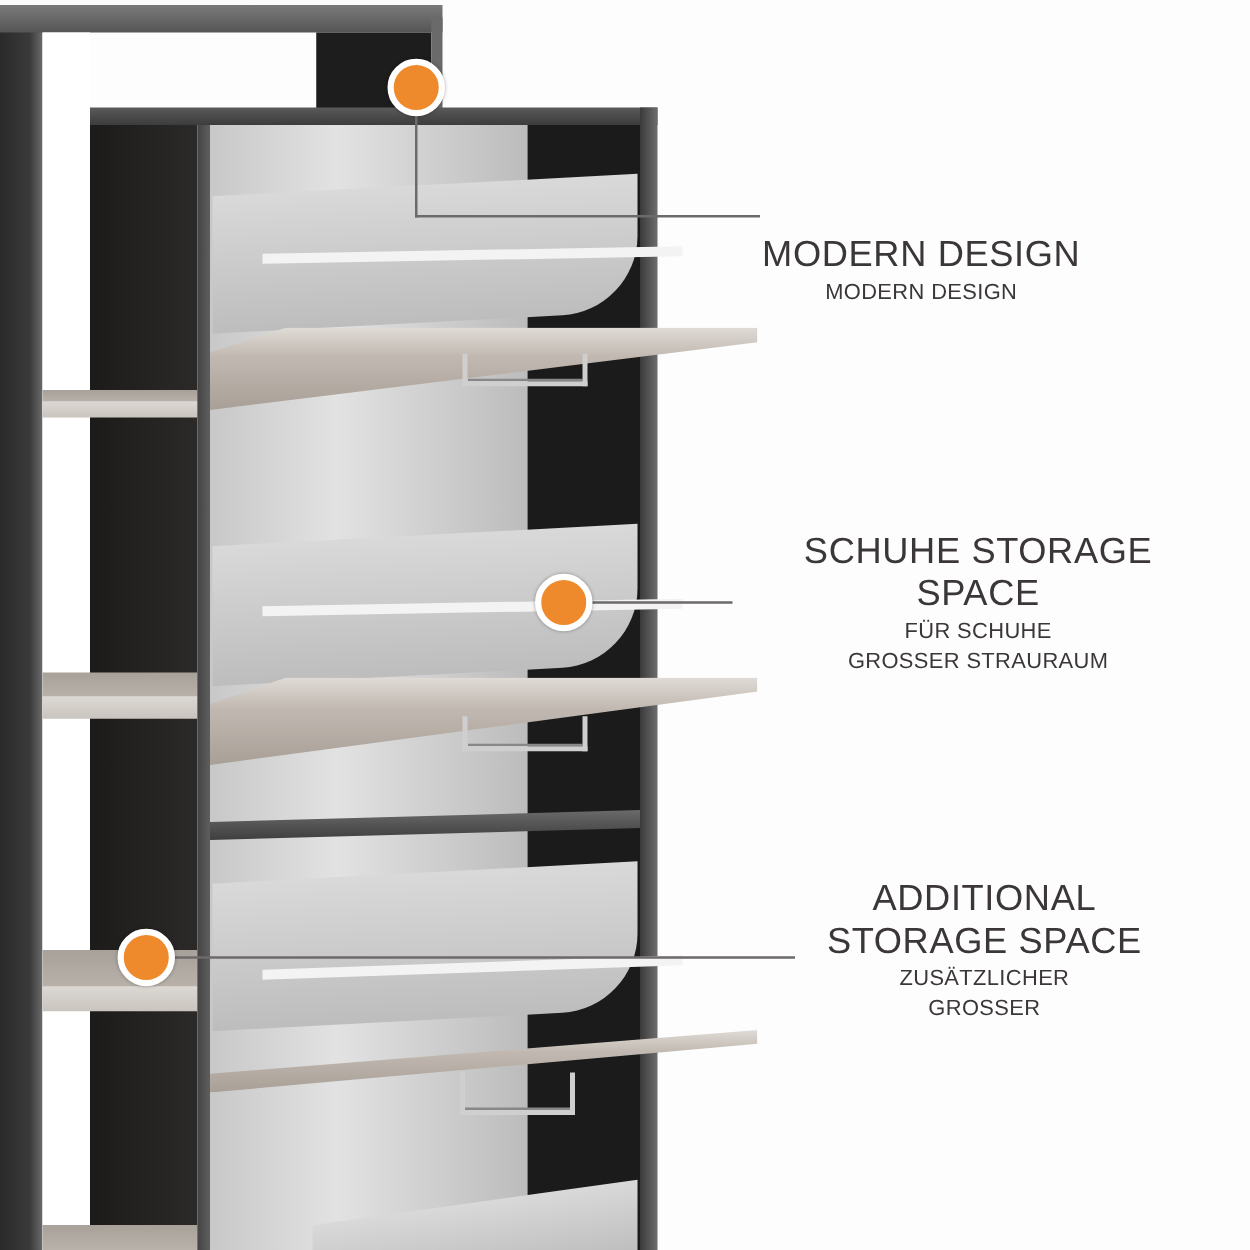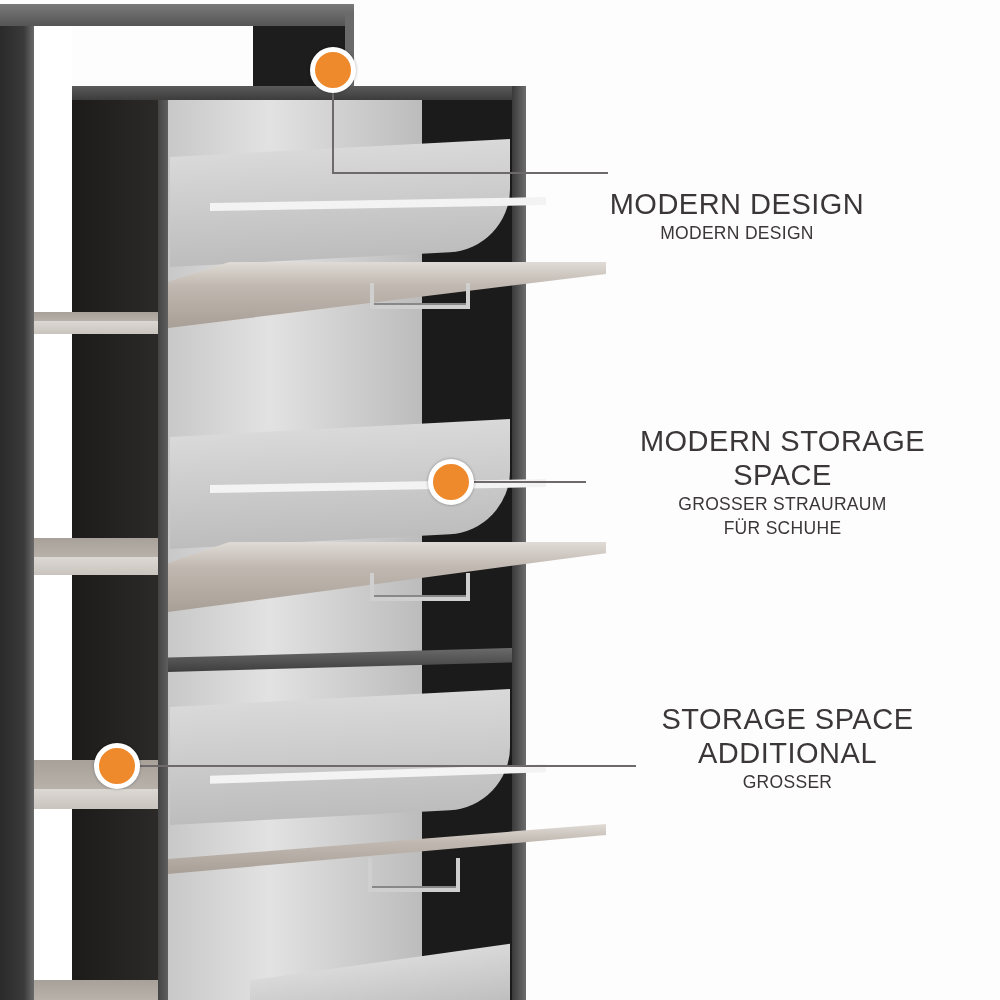--- a/index.html
+++ b/index.html
@@ -106,23 +106,24 @@
   <div class="marker" style="left:310px;top:47px;"></div>
   <div class="marker" style="left:428px;top:459px;"></div>
   <div class="marker" style="left:94px;top:743px;"></div>
 
   <div class="feature" style="left:592px;top:143px;width:290px;margin-top:44px;">
     <div class="title">MODERN DESIGN</div>
     <div class="sub">MODERN DESIGN</div>
   </div>
 
   <div class="feature" style="left:590px;top:424px;width:385px;">
-    <div class="title">MODERN STORAGE SPACE</div>
+    <div class="title">SCHUHE STORAGE SPACE</div>
+    <div class="sub">FÜR SCHUHE</div>
     <div class="sub">GROSSER STRAURAUM</div>
-    <div class="sub">FÜR SCHUHE</div>
   </div>
 
   <div class="feature" style="left:640px;top:702px;width:295px;">
+    <div class="title">ADDITIONAL</div>
     <div class="title">STORAGE SPACE</div>
-    <div class="title">ADDITIONAL</div>
+    <div class="sub">ZUSÄTZLICHER</div>
     <div class="sub">GROSSER</div>
   </div>
 </div>
 
 </body></html>

